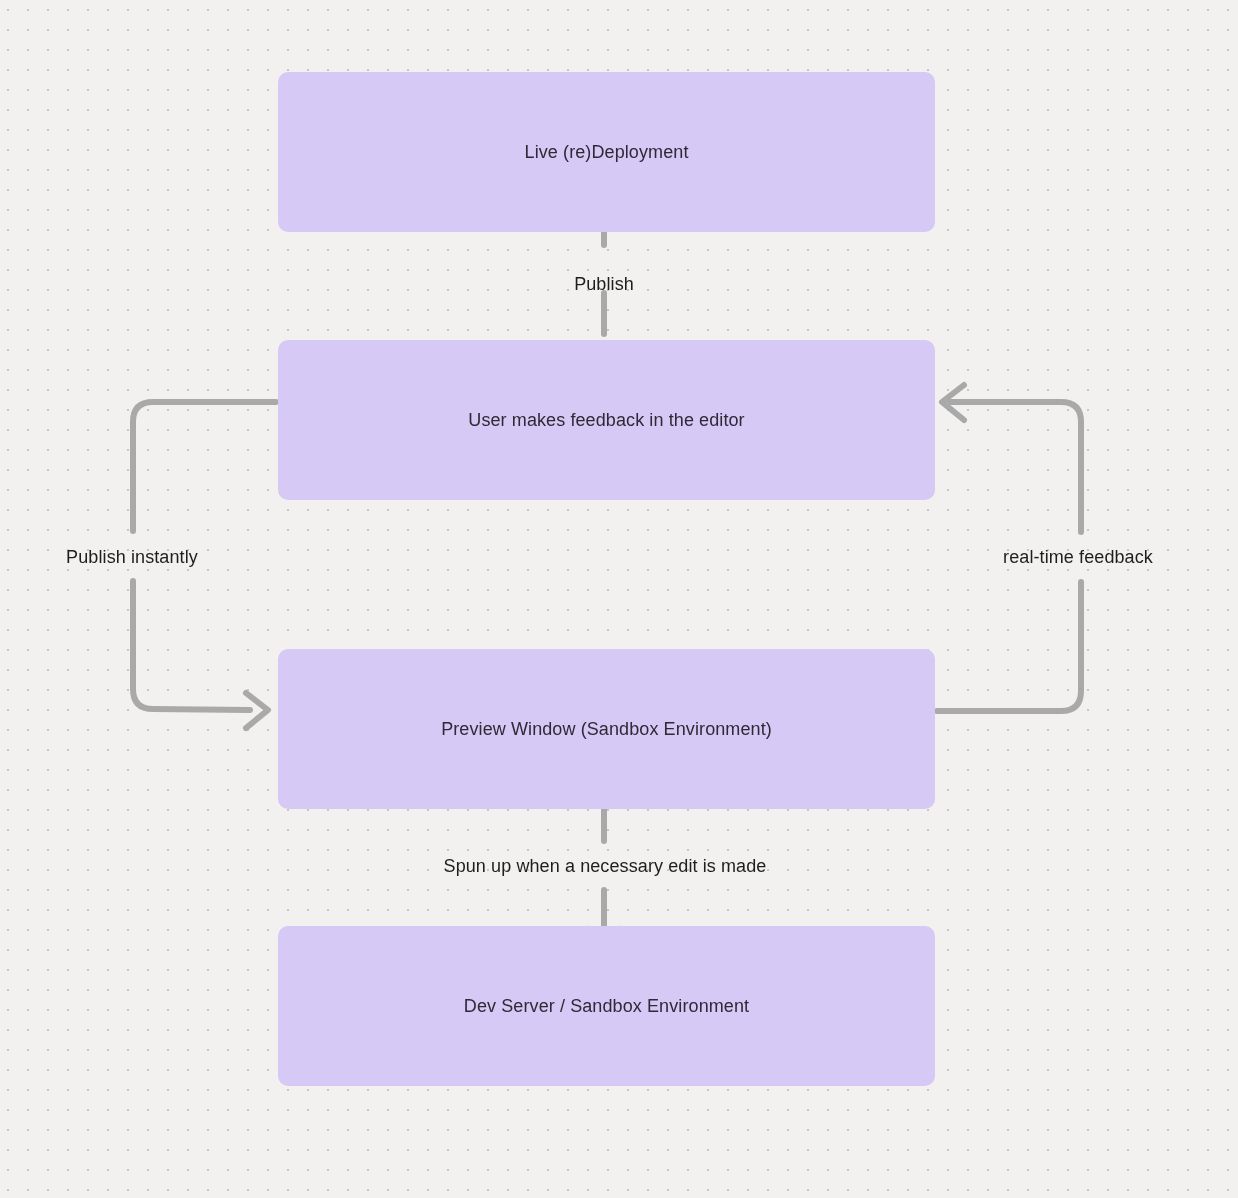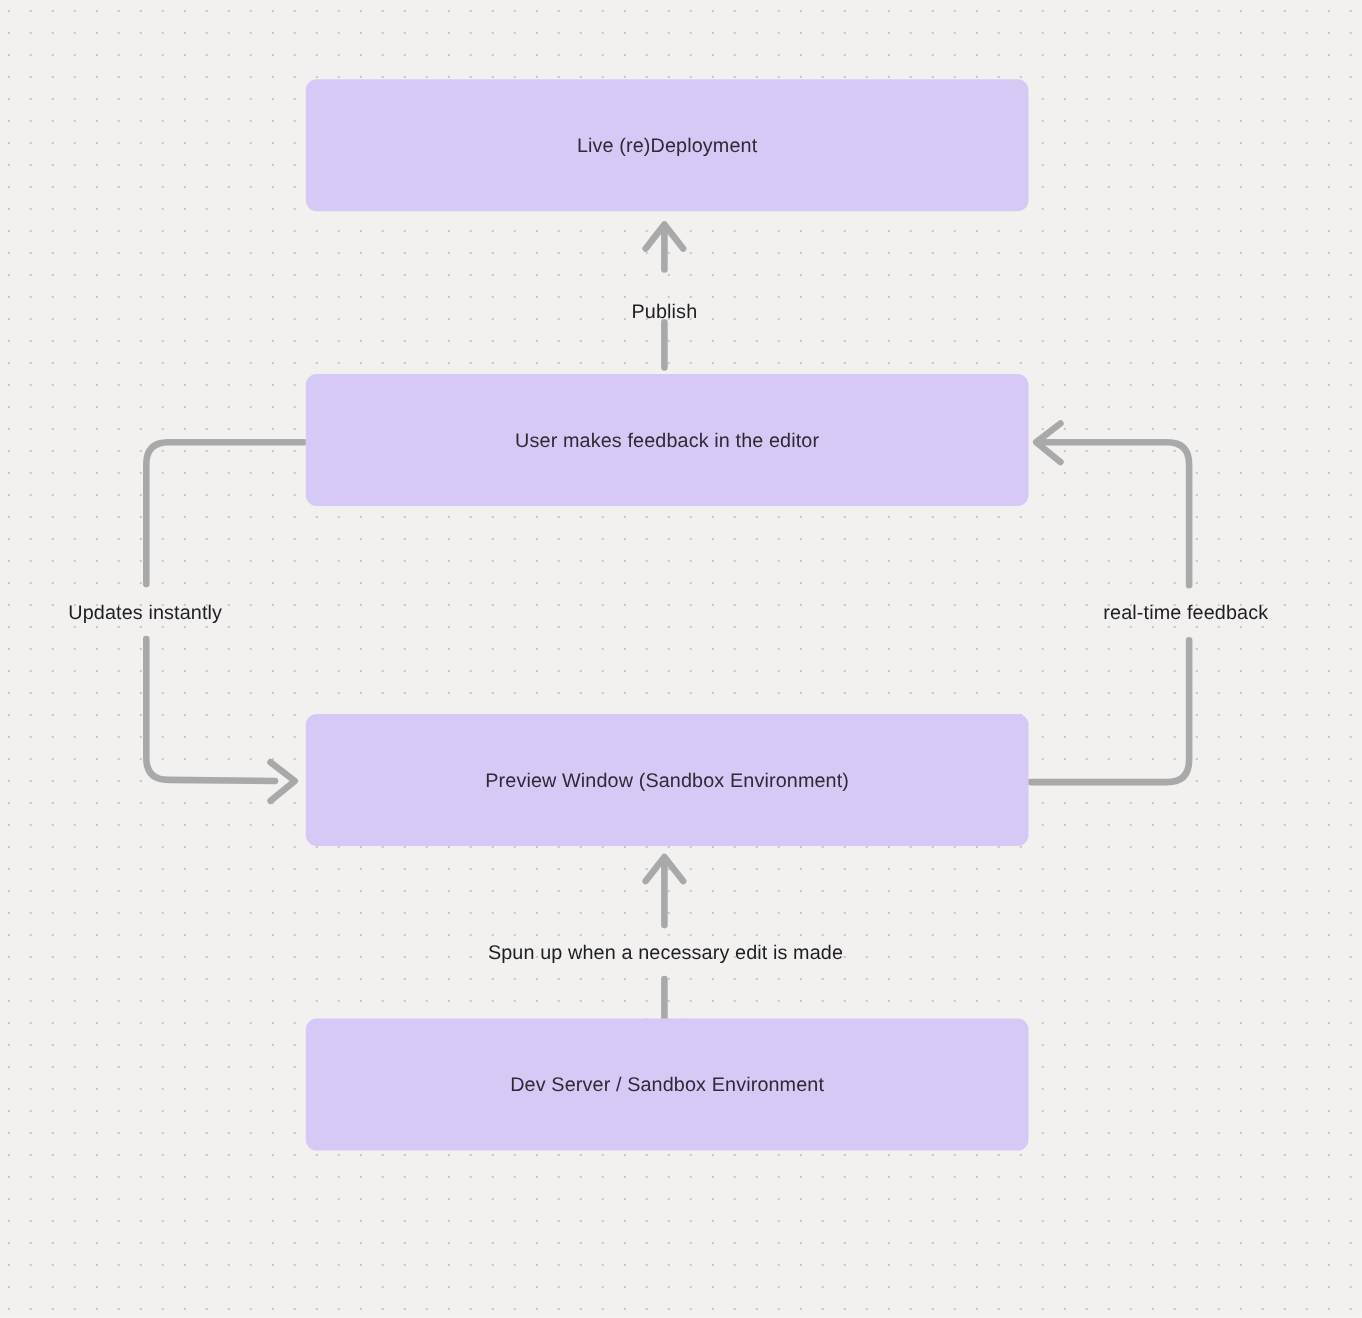--- a/index.html
+++ b/index.html
@@ -14,21 +14,21 @@
     overflow: hidden;
     background-color: #f2f1ef;
     background-image: radial-gradient(circle, #c7c7c5 1.2px, transparent 1.4px);
     background-size: 20px 20px;
     background-position: -2px 0px;
   }
   .node {
     position: absolute;
     left: 278px;
     width: 657px;
-    height: 120px;
+    height: 160px;
     background: #d7c9f6;
     border-radius: 10px;
     display: flex;
     align-items: center;
     justify-content: center;
     font-size: 18px;
     color: #2d2a35;
     letter-spacing: 0.1px;
     box-sizing: border-box;
   }
@@ -108,19 +108,19 @@
   <div class="node node-preview">
     <span>Preview Window (Sandbox Environment)</span>
   </div>
 
   <div class="node node-dev">
     <span>Dev Server / Sandbox Environment</span>
   </div>
 
   <div class="edge-label lbl-publish">Publish</div>
 
-  <div class="edge-label lbl-updates">Updates instantly</div>
+  <div class="edge-label lbl-updates">Publish instantly</div>
 
   <div class="edge-label lbl-realtime">real-time feedback</div>
 
   <div class="edge-label lbl-spunup">Spun up when a necessary edit is made</div>
 
 </div>
 
 </body></html>

